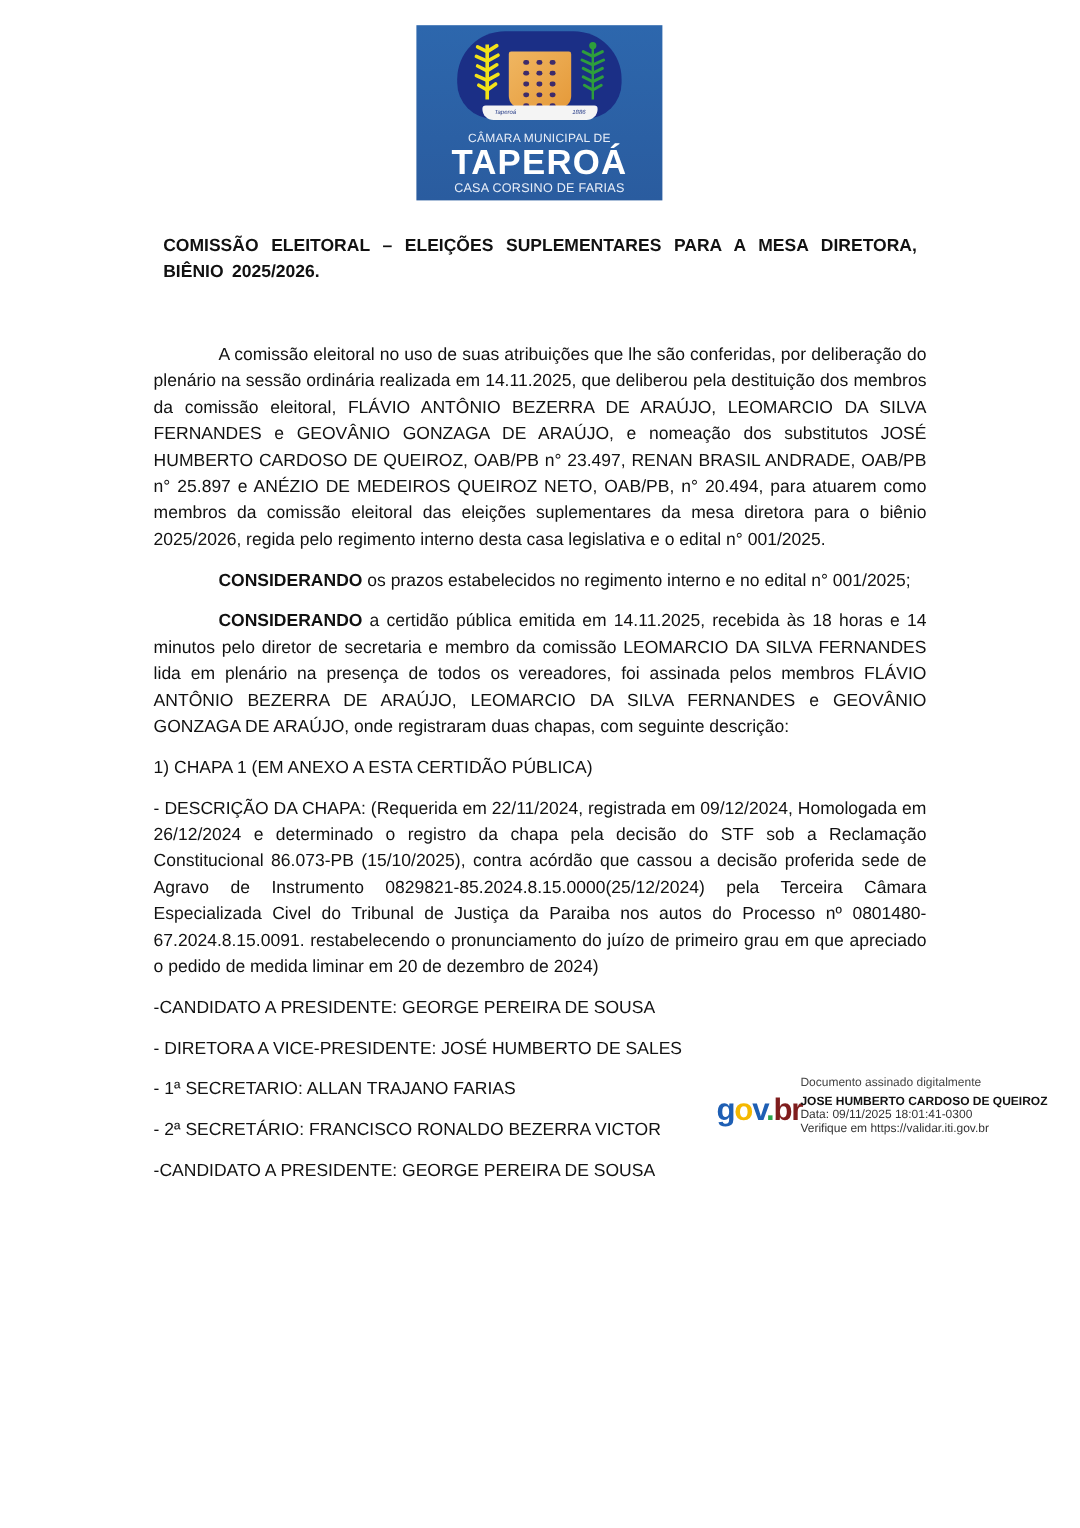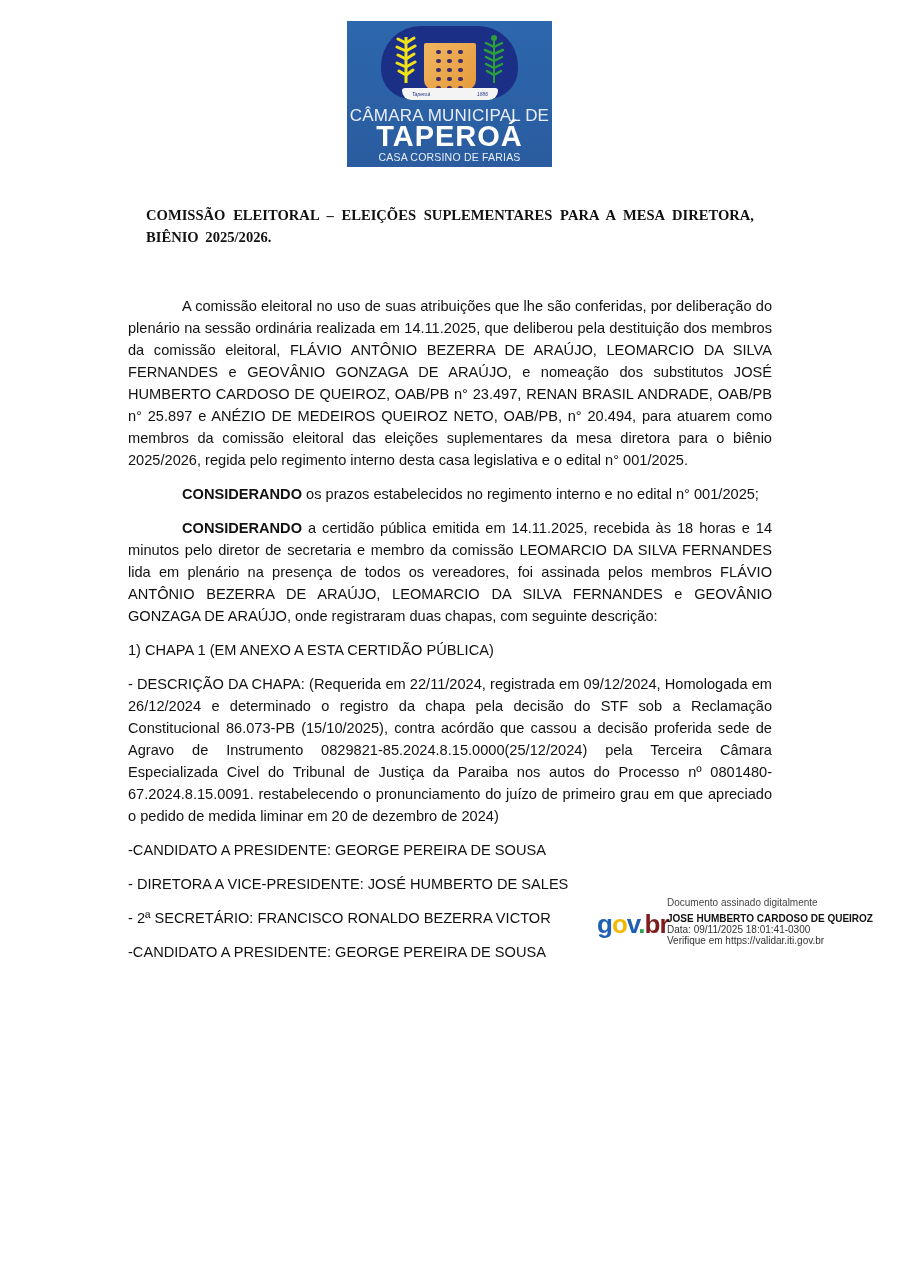--- a/index.html
+++ b/index.html
@@ -35,38 +35,38 @@
       position: absolute; left: 136px; top: 12px; width: 22px; height: 52px;
     }
     .logo .ribbon {
       position: absolute; left: 55px; top: 67px; width: 96px; height: 12px;
       background: #f4f4f4; border-radius: 3px 3px 10px 10px;
       font-size: 5px; color: #243a86; display: flex; justify-content: space-between;
       padding: 0 10px; box-sizing: border-box; align-items: center; font-style: italic;
     }
     .logo .l1 {
       position: absolute; left: 0; width: 100%; top: 89px; text-align: center;
-      color: #e8eef8; font-size: 17px; letter-spacing: 0.2px; line-height: 12px;
+      color: #e8eef8; font-size: 10px; letter-spacing: 0.2px; line-height: 12px;
     }
     .logo .l2 {
       position: absolute; left: 0; width: 100%; top: 100px; text-align: center;
       color: #ffffff; font-size: 29px; font-weight: bold; letter-spacing: 1px; line-height: 30px;
     }
     .logo .l3 {
       position: absolute; left: 0; width: 100%; top: 130px; text-align: center;
       color: #e8eef8; font-size: 10.5px; letter-spacing: 0.2px; line-height: 12px;
     }
 
     .content {
       position: absolute; left: 128px; top: 186px; width: 644px;
       font-size: 14.6px; line-height: 22px;
     }
     .title {
-      font-weight: bold; text-align: justify; text-align-last: left; margin: 18px;
-      line-height: 22px; word-spacing: 3px; font-family: Liberation Serif, serif;
+      font-weight: bold; text-align: justify; text-align-last: left; margin: 8px;
+      line-height: 22px; word-spacing: 3px;
     }
     .subtitle {
       font-weight: bold; text-align: center; margin: 12px 0 0 0;
     }
     p.body {
       margin: 0; text-align: justify;
     }
     .indent { text-indent: 54px; }
     .gap-big { margin-top: 47px !important; }
     .gap { margin-top: 12px !important; }
@@ -140,20 +140,21 @@
   <p class="body indent gap-big">A comissão eleitoral no uso de suas atribuições que lhe são conferidas, por deliberação do plenário na sessão ordinária realizada em 14.11.2025, que deliberou pela destituição dos membros da comissão eleitoral, FLÁVIO ANTÔNIO BEZERRA DE ARAÚJO, LEOMARCIO DA SILVA FERNANDES e GEOVÂNIO GONZAGA DE ARAÚJO, e nomeação dos substitutos JOSÉ HUMBERTO CARDOSO DE QUEIROZ, OAB/PB n° 23.497, RENAN BRASIL ANDRADE, OAB/PB n° 25.897 e ANÉZIO DE MEDEIROS QUEIROZ NETO, OAB/PB, n° 20.494, para atuarem como membros da comissão eleitoral das eleições suplementares da mesa diretora para o biênio 2025/2026, regida pelo regimento interno desta casa legislativa e o edital n° 001/2025.</p>
 
   <p class="body indent gap"><b>CONSIDERANDO</b><span> os prazos estabelecidos no regimento interno e no edital n° 001/2025;</span></p>
 
   <p class="body indent gap"><b>CONSIDERANDO</b><span> a certidão pública emitida em 14.11.2025, recebida às 18 horas e 14 minutos pelo diretor de secretaria e membro da comissão LEOMARCIO DA SILVA FERNANDES lida em plenário na presença de todos os vereadores, foi assinada pelos membros FLÁVIO ANTÔNIO BEZERRA DE ARAÚJO, LEOMARCIO DA SILVA FERNANDES e GEOVÂNIO GONZAGA DE ARAÚJO, onde registraram duas chapas, com seguinte descrição:</span></p>
 
   <p class="body gap">1) CHAPA 1 (EM ANEXO A ESTA CERTIDÃO PÚBLICA)</p>
   <p class="body gap">- DESCRIÇÃO DA CHAPA: (Requerida em 22/11/2024, registrada em 09/12/2024, Homologada em 26/12/2024 e determinado o registro da chapa pela decisão do STF sob a Reclamação Constitucional 86.073-PB (15/10/2025), contra acórdão que cassou a decisão proferida sede de Agravo de Instrumento 0829821-85.2024.8.15.0000(25/12/2024) pela Terceira Câmara Especializada Civel do Tribunal de Justiça da Paraiba nos autos do Processo nº 0801480-67.2024.8.15.0091. restabelecendo o pronunciamento do juízo de primeiro grau em que apreciado o pedido de medida liminar em 20 de dezembro de 2024)</p>
   <p class="body gap-list">-CANDIDATO A PRESIDENTE: GEORGE PEREIRA DE SOUSA</p>
   <p class="body gap-list">- DIRETORA A VICE-PRESIDENTE: JOSÉ HUMBERTO DE SALES</p>
+  <p class="body gap-list">- 1ª SECRETARIO: ALLAN TRAJANO FARIAS</p>
   <p class="body gap-list">- 2ª SECRETÁRIO: FRANCISCO RONALDO BEZERRA VICTOR</p>
 
   <p class="body gap-list">-CANDIDATO A PRESIDENTE: GEORGE PEREIRA DE SOUSA</p>
 </div>
 
 <div class="signature">
   <div class="gov"><span class="g">g</span><span class="o">o</span><span class="v">v</span><span class="dot">.</span><span class="br">br</span></div>
   <div class="info">
     <div class="hdr">Documento assinado digitalmente</div>
     <div class="name">JOSE HUMBERTO CARDOSO DE QUEIROZ</div>

